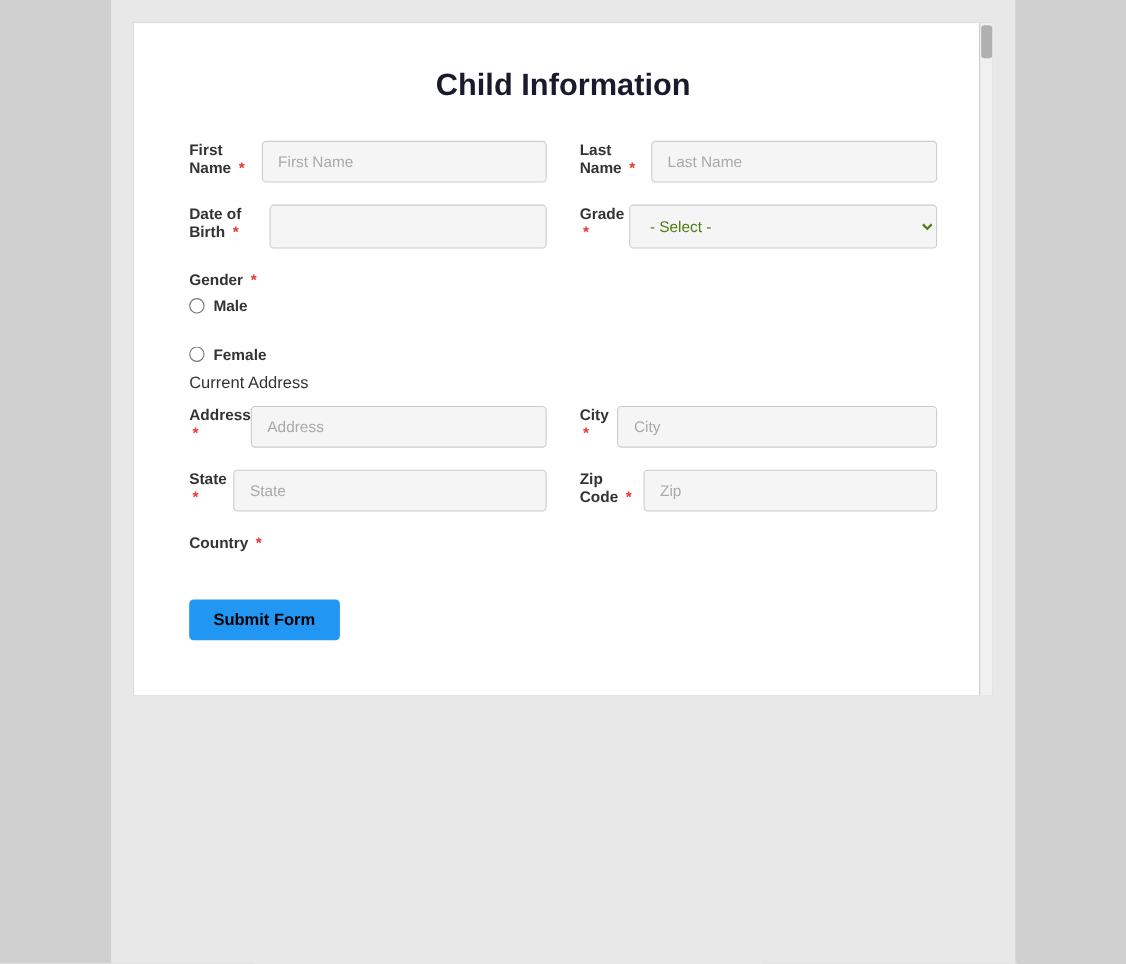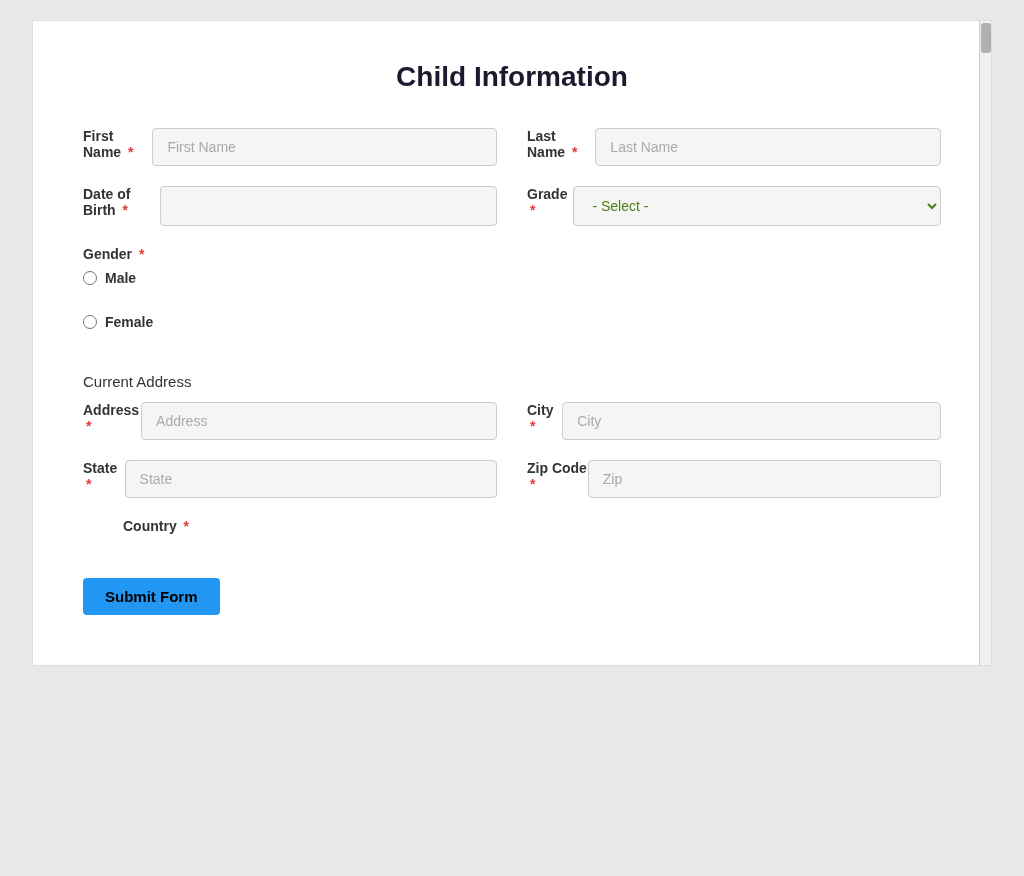--- a/index.html
+++ b/index.html
@@ -11,21 +11,21 @@
     body {
       background-color: #d0d0d0;
       display: flex;
       justify-content: center;
       align-items: flex-start;
       min-height: 100vh;
       font-family: Arial, sans-serif;
     }
 
     .page-wrapper {
-      width: 1024px;
+      width: 822px;
       min-height: 876px;
       background: #e8e8e8;
       display: flex;
       justify-content: center;
       align-items: flex-start;
       padding: 20px;
     }
 
     .form-container {
       background: #ffffff;
@@ -67,21 +67,20 @@
       margin-bottom: 20px;
     }
 
     .form-group {
       display: flex;
       flex: 1;
     }
 
     .form-group.full-width {
       flex: 1;
-      margin-left: 40px;
     }
 
     label {
       font-size: 14px;
       font-weight: 600;
       color: #333;
       margin-bottom: 6px;
     }
 
     .required-star {
@@ -111,21 +110,21 @@
       border: 1px solid #ccc;
       border-radius: 4px;
       background-color: #f5f5f5;
       font-size: 14px;
       color: #4d7c0f;
       outline: none;
       appearance: auto;
     }
 
     .gender-section {
-      margin-bottom: 37px;
+      margin-bottom: 4px;
     }
 
     .gender-label {
       font-size: 14px;
       font-weight: 600;
       color: #333;
       margin-bottom: 8px;
     }
 
     .radio-group {

